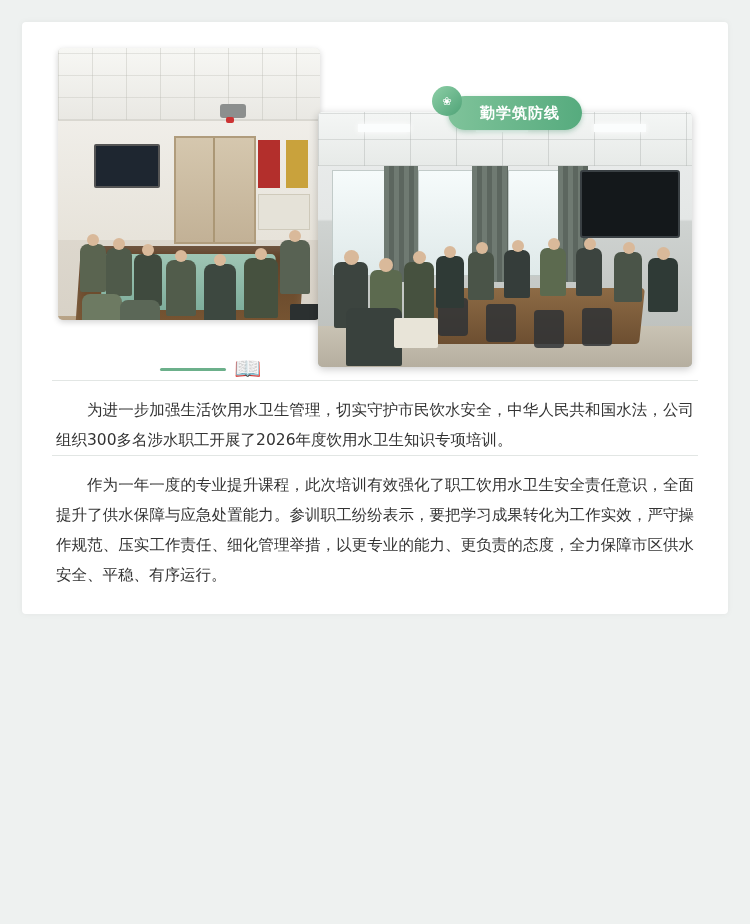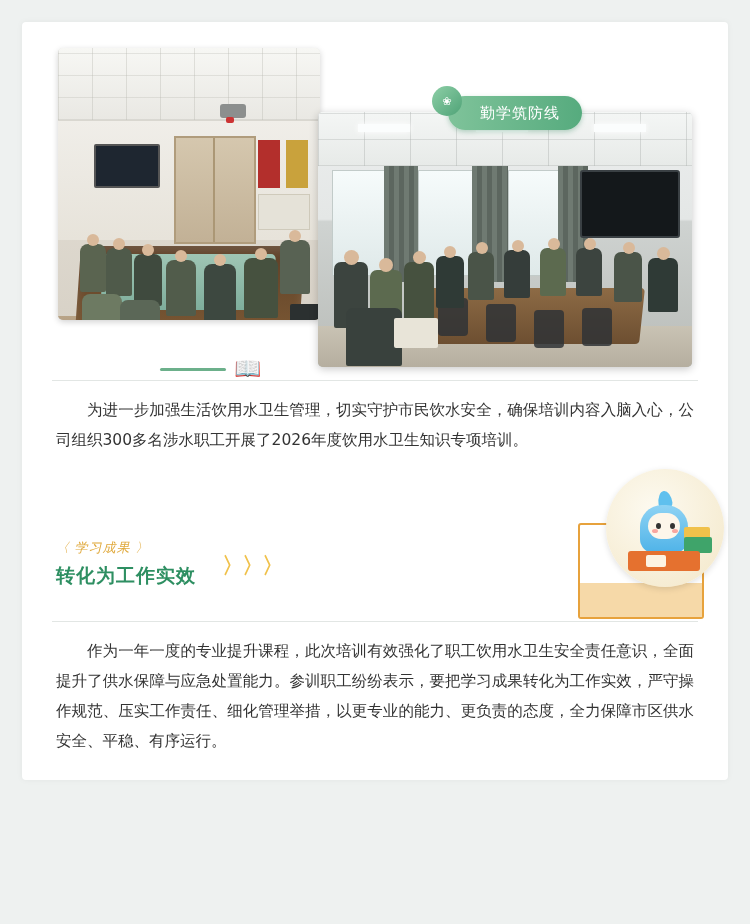--- a/index.html
+++ b/index.html
@@ -201,20 +201,21 @@
     display: flex;
     align-items: center;
     justify-content: center;
     z-index: 6;
   }
   .badge-text {
     color: #ffffff;
     font-size: 15px;
     letter-spacing: 1px;
     padding-left: 10px;
+    font-weight: bold;
   }
   .badge-dot {
     position: absolute;
     left: -16px;
     top: -10px;
     width: 30px;
     height: 30px;
     border-radius: 50%;
     background: linear-gradient(135deg, #8ecfa7, #4fa377);
     display: flex;
@@ -450,43 +451,20 @@
       </div>
 
       <div class="decor-row">
         <div class="decor-line"></div>
         <div class="decor-book">📖</div>
       </div>
     </div>
 
     <div class="divider"></div>
 
-    <p class="para">为进一步加强生活饮用水卫生管理，切实守护市民饮水安全，确保培训内容入脑入心，公司组织300多名涉水职工开展了2026年度饮用水卫生知识专项培训。</p>
-
-    <div class="result-head">
-      <div class="rh-left">
-        <div class="rh-small">〈 学习成果 〉</div>
-        <div class="rh-big">转化为工作实效</div>
-      </div>
-      <div class="rh-arrows">〉〉〉</div>
-      <div class="rh-frame">
-        <div class="rh-frame-fill"></div>
-      </div>
-      <div class="mascot">
-        <div class="m-drop"></div>
-        <div class="m-body"></div>
-        <div class="m-face"></div>
-        <div class="m-eye" style="left:50px;"></div>
-        <div class="m-eye" style="left:64px;"></div>
-        <div class="m-cheek" style="left:46px;"></div>
-        <div class="m-cheek" style="left:66px;"></div>
-        <div class="m-book3"></div>
-        <div class="m-book2"></div>
-        <div class="m-book"></div>
-        <div class="m-card"></div>
-      </div>
-    </div>
+    <p class="para">为进一步加强生活饮用水卫生管理，切实守护市民饮水安全，中华人民共和国水法，公司组织300多名涉水职工开展了2026年度饮用水卫生知识专项培训。</p>
+
 
     <div class="bottom-divider"></div>
 
     <p class="para">作为一年一度的专业提升课程，此次培训有效强化了职工饮用水卫生安全责任意识，全面提升了供水保障与应急处置能力。参训职工纷纷表示，要把学习成果转化为工作实效，严守操作规范、压实工作责任、细化管理举措，以更专业的能力、更负责的态度，全力保障市区供水安全、平稳、有序运行。</p>
   </div>
 </div>
 
 </body></html>

